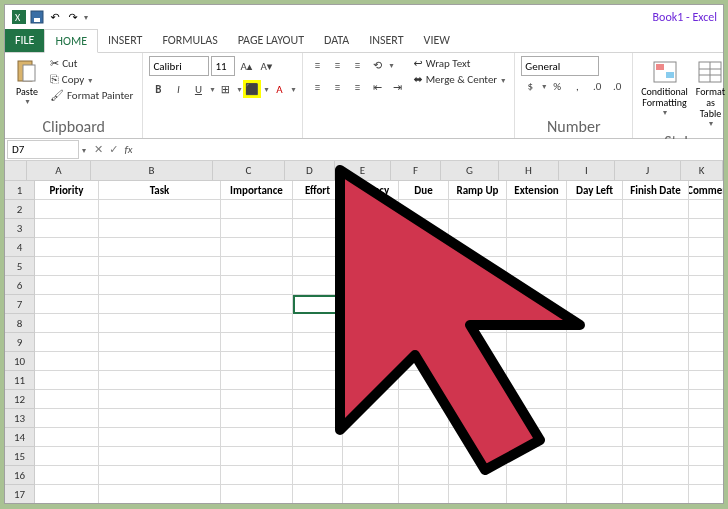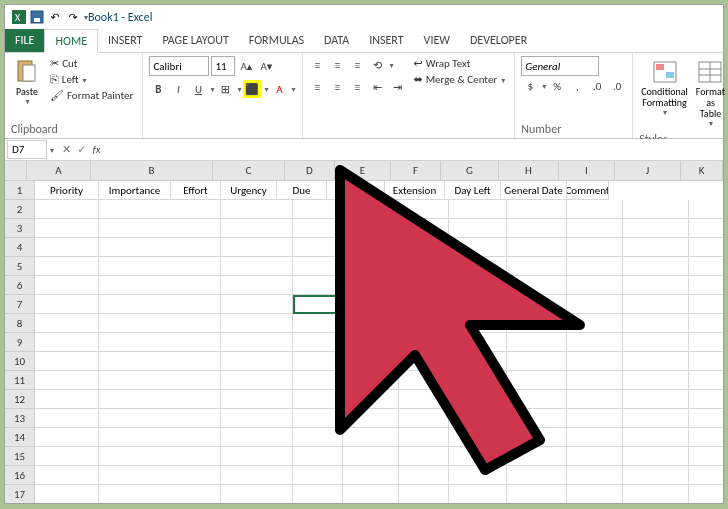--- a/index.html
+++ b/index.html
@@ -1,55 +1,55 @@
 <!DOCTYPE html>
 <html><head>
 <meta charset="utf-8">
 <style>
 * { margin: 0; padding: 0; box-sizing: border-box; font-family: "Segoe UI", Calibri, sans-serif; }
 body { background: #a9c293; width: 728px; height: 509px; overflow: hidden; position: relative; }
 .window { background: #fff; border: 1px solid #a0a0a0; margin: 4px; height: 500px; display: flex; flex-direction: column; }
 .titlebar { background: #fff; height: 24px; display: flex; align-items: center; padding: 0 6px; font-size: 11px; }
 .titlebar-left { display: flex; gap: 2px; align-items: center; }
-.titlebar-center { flex: 1; text-align: left; color: #0c4a6e; font-size: 12px; }
+.titlebar-center { flex: 1; text-align: right; color: #6d28d9; font-size: 12px; }
 .qat-icon { width: 16px; height: 16px; display: inline-flex; align-items: center; justify-content: center; }
 .tabs { display: flex; height: 24px; border-bottom: 1px solid #d4d4d4; font-size: 12px; background: #fff; }
 .tab { padding: 4px 10px; color: #444; cursor: pointer; }
 .tab.file { background: #217346; color: #fff; }
 .tab.active { background: #fff; border: 1px solid #d4d4d4; border-bottom: 1px solid #fff; color: #217346; margin-bottom: -1px; }
 .ribbon { background: #fff; height: 86px; display: flex; border-bottom: 1px solid #c4c4c4; }
 .group { border-right: 1px solid #e0e0e0; padding: 3px 6px 2px; display: flex; flex-direction: column; justify-content: space-between; }
-.group-label { font-size: 12px; color: #666; margin-top: 2px; }
+.group-label { text-align: center; font-size: 16px; color: #666; margin-top: 2px; }
 .group-body { display: flex; align-items: flex-start; gap: 4px; flex: 1; }
 .vstack { display: flex; flex-direction: column; gap: 1px; }
 .btn { font-size: 11px; color: #333; padding: 1px 3px; display: flex; align-items: center; gap: 3px; white-space: nowrap; }
 .btn-lg { display: flex; flex-direction: column; align-items: center; font-size: 10px; padding: 2px; text-align: center; line-height: 1.1; }
 .icon-box { width: 28px; height: 28px; display: flex; align-items: center; justify-content: center; }
 .font-row { display: flex; gap: 2px; align-items: center; margin-bottom: 3px; }
 .font-combo { border: 1px solid #ababab; font-size: 11px; padding: 1px 3px; background: #fff; height: 20px; }
 .font-name { width: 60px; }
 .font-size { width: 24px; }
 .icon-btn { width: 18px; height: 18px; display: inline-flex; align-items: center; justify-content: center; font-size: 11px; color: #444; }
 .namebox-row { display: flex; align-items: center; height: 22px; border-bottom: 1px solid #d0d0d0; background: #fff; }
-.namebox { width: 40px; border: 1px solid #ccc; font-size: 11px; padding: 2px 4px; margin: 2px; }
+.namebox { width: 72px; border: 1px solid #ccc; font-size: 11px; padding: 2px 4px; margin: 2px; }
 .fx-icons { display: flex; gap: 6px; padding: 0 8px; font-size: 11px; color: #777; }
 .fx-label { font-style: italic; font-size: 11px; color: #555; }
 .formula-input { flex: 1; border: none; font-size: 11px; padding: 2px; }
 .sheet { flex: 1; overflow: hidden; display: flex; flex-direction: column; background: #fff; }
 .grid-wrap { display: flex; flex: 1; }
 .row-headers { display: flex; flex-direction: column; }
 .corner, .col-h, .row-h { background: #e6e6e6; border-right: 1px solid #ccc; border-bottom: 1px solid #ccc; font-size: 11px; color: #333; display: flex; align-items: center; justify-content: center; }
 .corner { width: 30px; height: 20px; }
 .col-headers { display: flex; }
 .col-h { height: 20px; }
 .row-h { width: 30px; height: 19px; }
 .cells { display: flex; flex-direction: column; }
 .cell-row { display: flex; }
 .cell { border-right: 1px solid #d8d8d8; border-bottom: 1px solid #d8d8d8; height: 19px; font-size: 11px; padding: 1px 3px; overflow: hidden; white-space: nowrap; display: flex; align-items: center; justify-content: center; }
-.cell.hdr { color: #000; }
+.cell.hdr { color: #000; font-weight: bold; }
 .cell.selected { border: 2px solid #217346; height: 19px; }
 .cursor-overlay { position: absolute; left: 320px; top: 150px; pointer-events: none; }
 .dd { font-size: 8px; color: #666; margin-left: 1px; }
 </style>
 </head>
 <body>
 
 <div class="window">
 
   <div class="titlebar">
@@ -70,26 +70,25 @@
       <span class="qat-icon">↷</span>
       <span class="dd">▾</span>
     </div>
     <div class="titlebar-center">Book1 - Excel</div>
   </div>
 
   <div class="tabs">
     <div class="tab file">FILE</div>
     <div class="tab active">HOME</div>
     <div class="tab">INSERT</div>
+    <div class="tab">FORMULAS</div>
     <div class="tab">PAGE LAYOUT</div>
-    <div class="tab">FORMULAS</div>
     <div class="tab">DATA</div>
     <div class="tab">INSERT</div>
     <div class="tab">VIEW</div>
-    <div class="tab">DEVELOPER</div>
   </div>
 
   <div class="ribbon">
     <div class="group">
       <div class="group-body">
         <div class="btn-lg">
           <span class="icon-box">
               <svg width="24" height="26">
                 <rect x="3" y="2" width="14" height="20" fill="#d9b36c" stroke="#8a6d3b"></rect>
                 <rect x="8" y="6" width="12" height="16" fill="#fff" stroke="#888"></rect>
@@ -98,21 +97,21 @@
           <span>Paste</span>
           <span class="dd">▾</span>
         </div>
         <div class="vstack">
           <div class="btn">
               <span>✂</span>
               <span>Cut</span>
             </div>
           <div class="btn">
               <span>⎘</span>
-              <span>Left</span>
+              <span>Copy</span>
               <span class="dd">▾</span>
             </div>
           <div class="btn">
               <span>🖌</span>
               <span>Format Painter</span>
             </div>
         </div>
       </div>
       <div class="group-label">Clipboard</div>
     </div>
@@ -170,21 +169,21 @@
               <span>Merge &amp; Center</span>
               <span class="dd">▾</span>
             </div>
         </div>
       </div>
     </div>
 
     <div class="group">
       <div class="group-body">
           <div class="vstack">
-        <input class="font-combo" style="width: 78px; font-style: italic;" value="General">
+        <input class="font-combo" style="width: 78px;" value="General">
         <div class="font-row">
           <span class="icon-btn">$</span>
               <span class="dd">▾</span>
           <span class="icon-btn">%</span>
           <span class="icon-btn">,</span>
           <span class="icon-btn">.0</span>
           <span class="icon-btn">.0</span>
         </div>
       </div>
         </div>
@@ -265,28 +264,29 @@
           <div class="row-h">12</div>
           <div class="row-h">13</div>
           <div class="row-h">14</div>
           <div class="row-h">15</div>
           <div class="row-h">16</div>
           <div class="row-h">17</div>
         </div>
       <div class="cells" id="cells">
           <div class="cell-row">
             <div class="cell hdr" style="width: 64px;">Priority</div>
+            <div class="cell hdr" style="width: 122px;">Task</div>
             <div class="cell hdr" style="width: 72px;">Importance</div>
             <div class="cell hdr" style="width: 50px;">Effort</div>
             <div class="cell hdr" style="width: 56px;">Urgency</div>
             <div class="cell hdr" style="width: 50px;">Due</div>
             <div class="cell hdr" style="width: 58px;">Ramp Up</div>
             <div class="cell hdr" style="width: 60px;">Extension</div>
             <div class="cell hdr" style="width: 56px;">Day Left</div>
-            <div class="cell hdr" style="width: 66px;">General Date</div>
+            <div class="cell hdr" style="width: 66px;">Finish Date</div>
             <div class="cell hdr" style="width: 42px;">Comment</div>
           </div>
           <div class="cell-row">
             <div class="cell" style="width: 64px;"></div>
             <div class="cell" style="width: 122px;"></div>
             <div class="cell" style="width: 72px;"></div>
             <div class="cell" style="width: 50px;"></div>
             <div class="cell" style="width: 56px;"></div>
             <div class="cell" style="width: 50px;"></div>
             <div class="cell" style="width: 58px;"></div>

